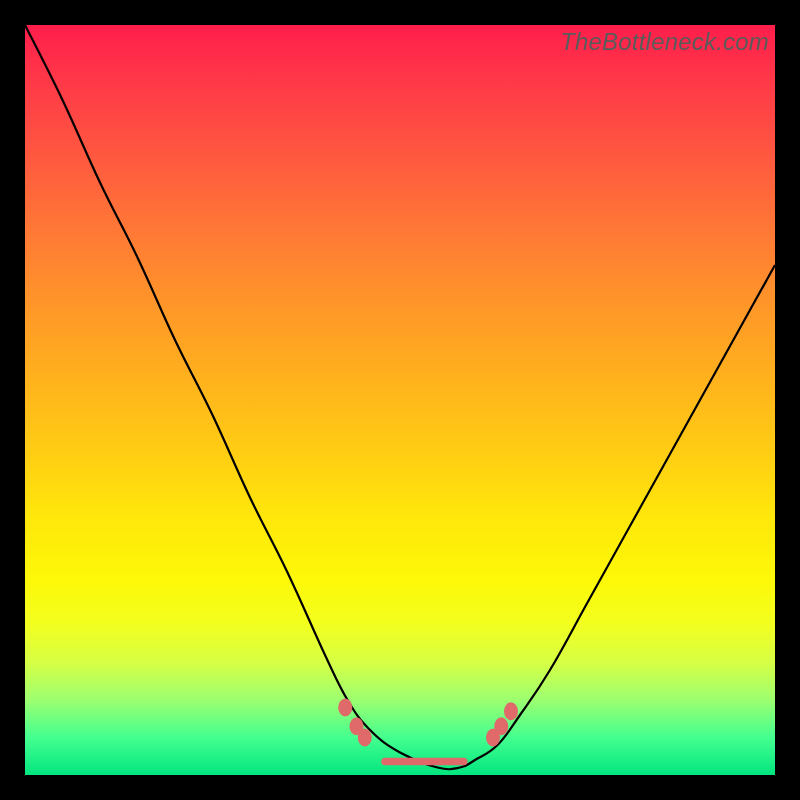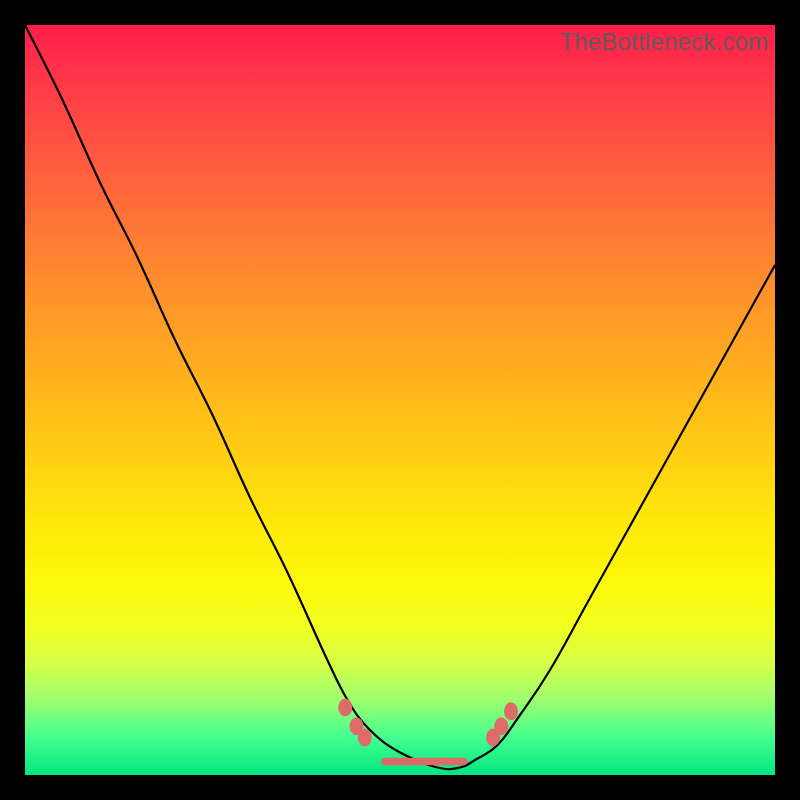--- a/index.html
+++ b/index.html
@@ -46,20 +46,21 @@
   }
   .watermark {
     position: absolute;
     top: 3px;
     right: 6px;
     color: #5b5b5b;
     font-size: 24px;
     font-weight: 500;
     letter-spacing: 0.2px;
     user-select: none;
+    font-style: italic;
   }
   svg.curve {
     position: absolute;
     left: 0;
     top: 0;
     width: 750px;
     height: 750px;
     overflow: visible;
   }
   .curve-path {

